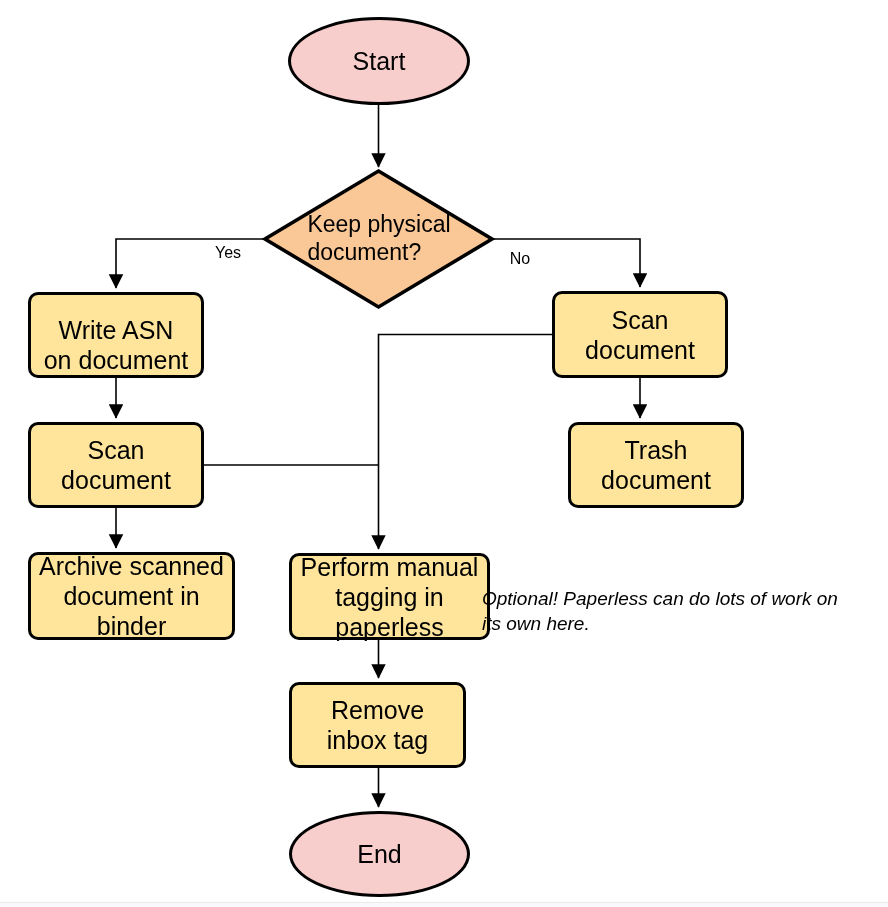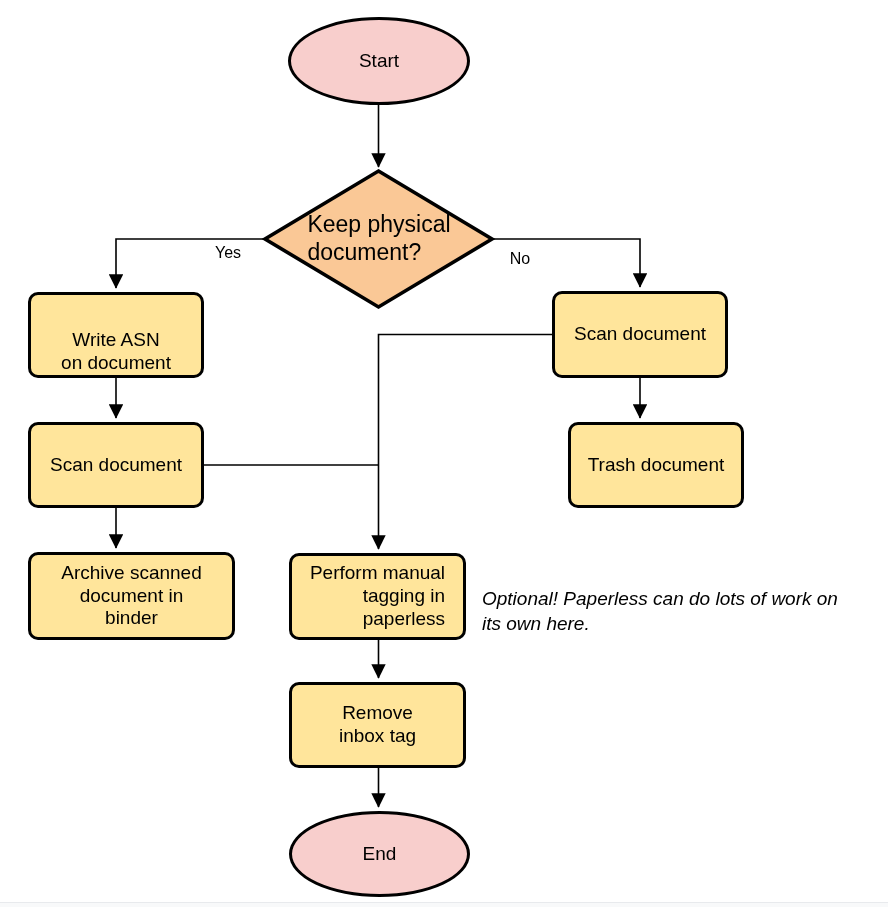--- a/index.html
+++ b/index.html
@@ -32,21 +32,21 @@
     stroke: #000000;
     stroke-width: 3.6px;
     stroke-linejoin: miter;
   }
   .node {
     position: absolute;
     display: flex;
     align-items: center;
     justify-content: center;
     text-align: center;
-    font-size: 19px;
+    font-size: 25px;
     line-height: 1.2;
     white-space: pre-line;
     box-sizing: border-box;
     color: #000000;
   }
   .process {
     background: #FFE59B;
     border: 3px solid #000000;
     border-radius: 10px;
   }
@@ -142,21 +142,21 @@
   </div>
 
   <div class="node process" style="left:552px; top:291px; width:176px; height:87px;">
     <span>Scan document</span>
   </div>
 
   <div class="node process" style="left:568px; top:422px; width:176px; height:86px;">
     <span>Trash document</span>
   </div>
 
-  <div class="node process" style="left:289px; top:553px; width:177px; height:87px;text-align:right;">
+  <div class="node process" style="left:289px; top:553px; width:201px; height:87px;">
     <span>Perform manual
 tagging in
 paperless</span>
   </div>
 
   <div class="node terminal" style="left:289px; top:811px; width:181px; height:86px;">
     <span>End</span>
   </div>
 
   <div class="node process" style="left:289px; top:682px; width:177px; height:86px;">

